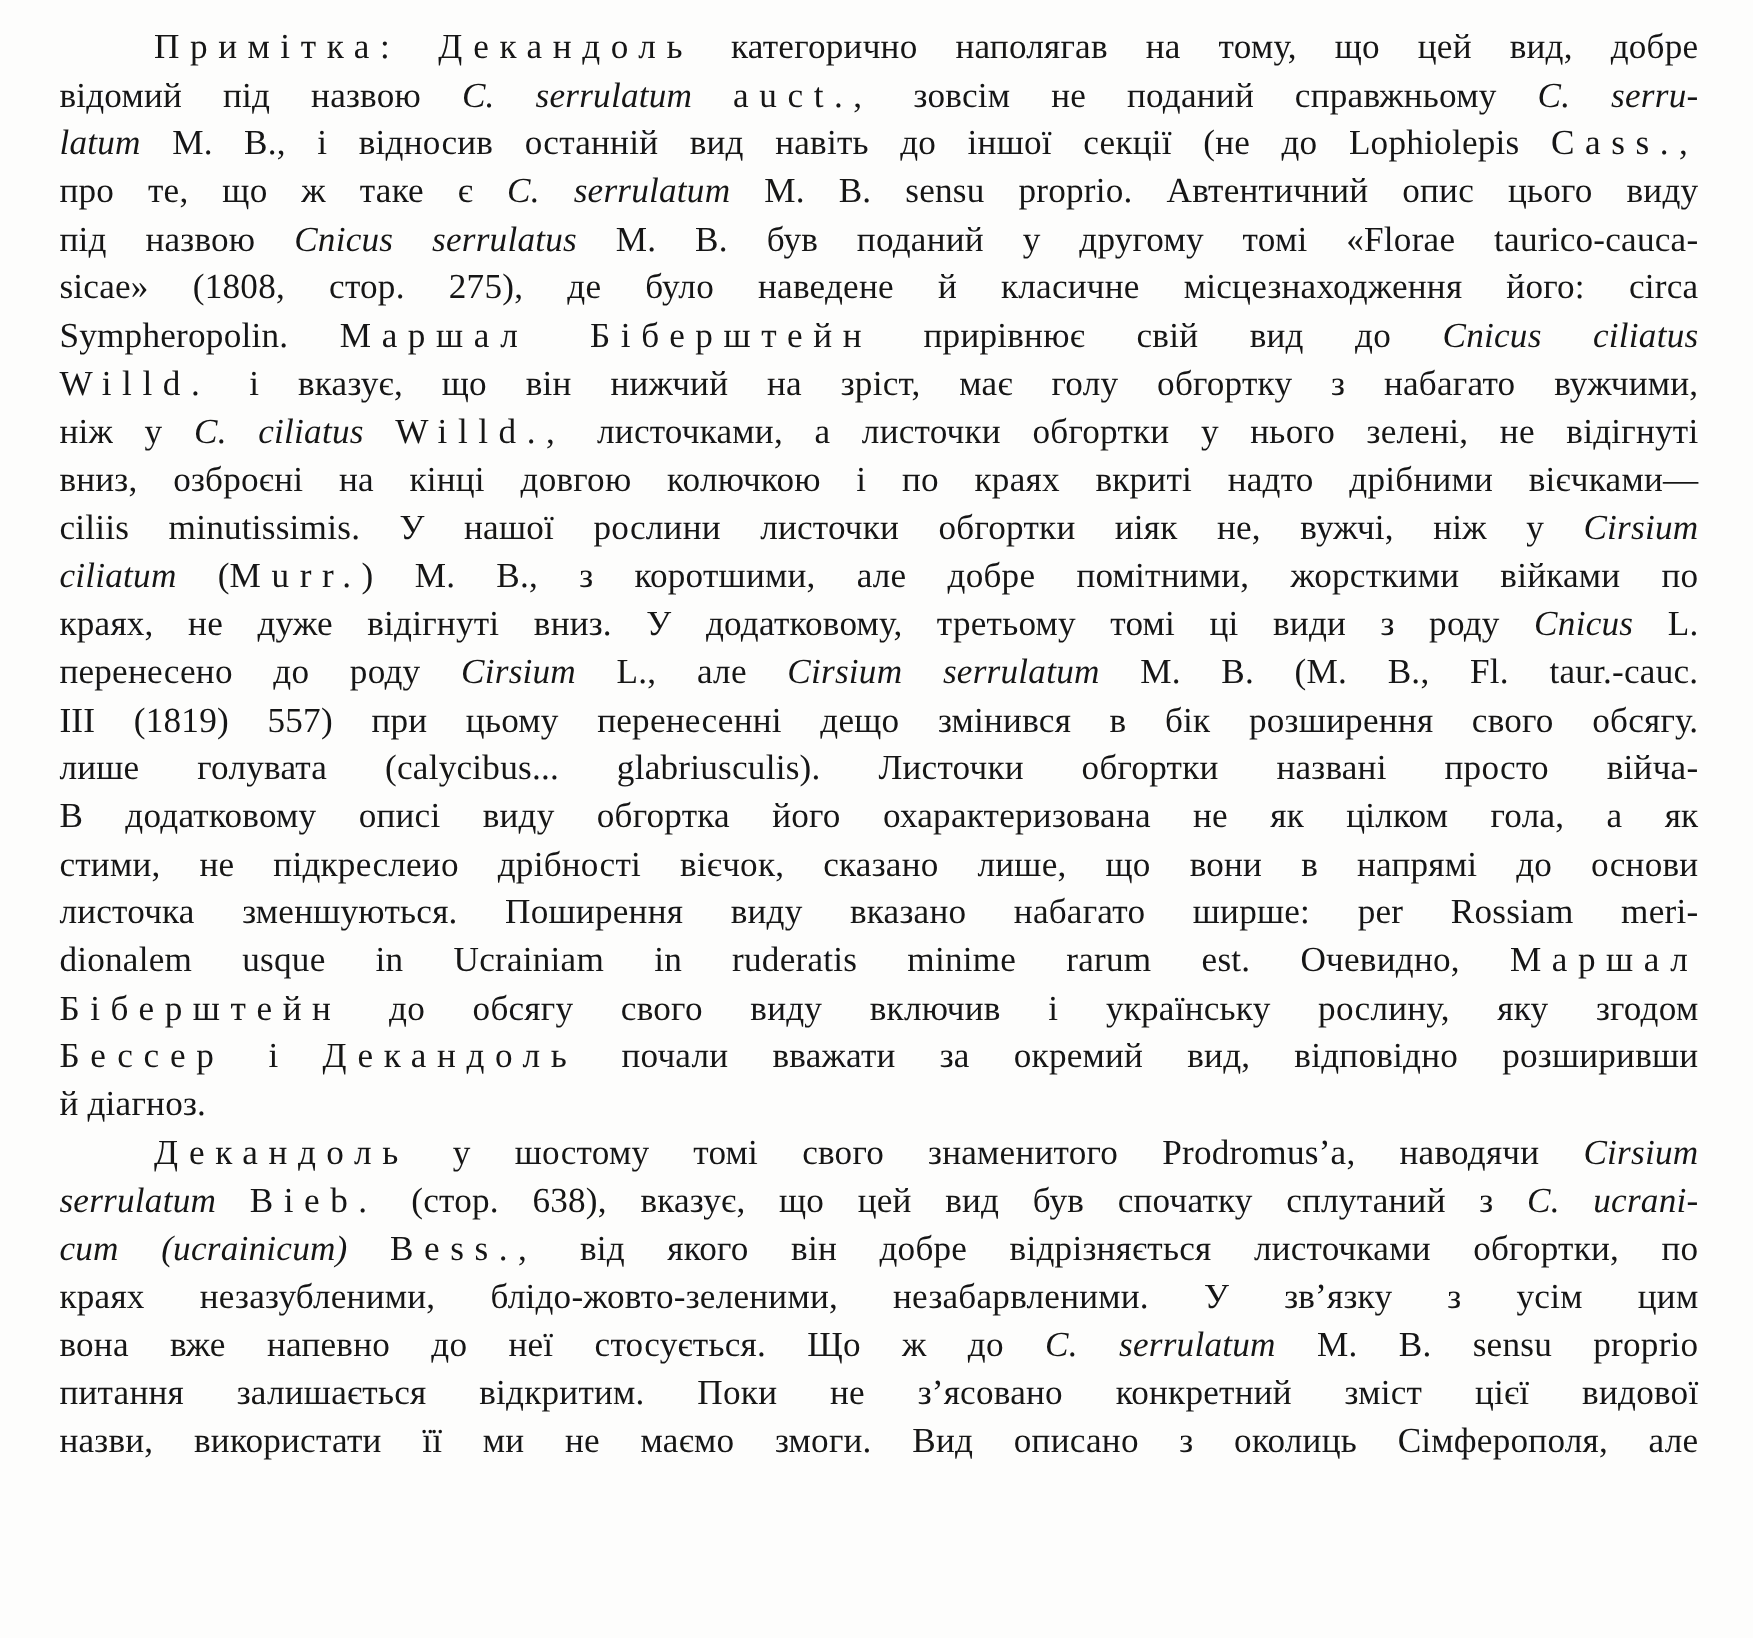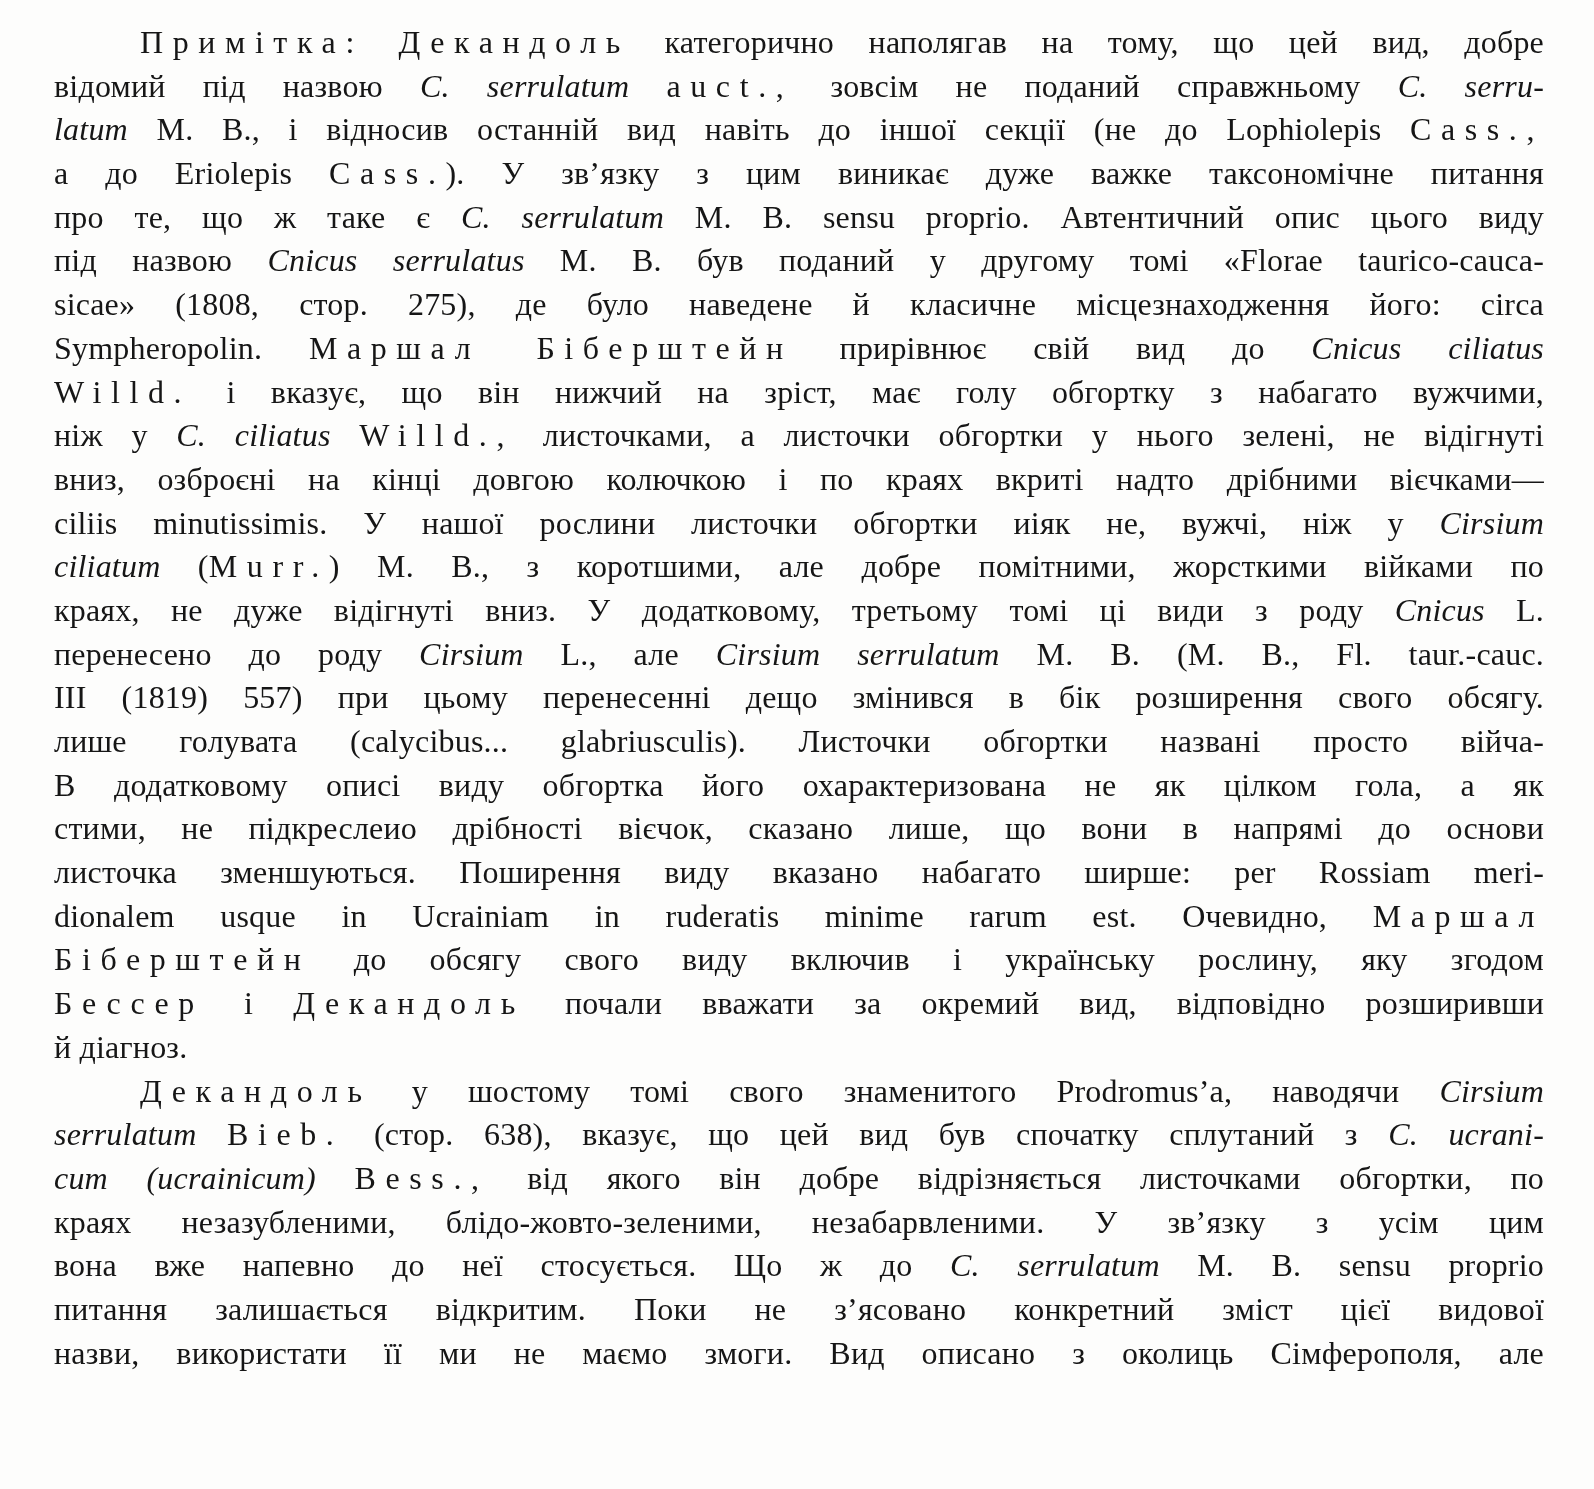--- a/index.html
+++ b/index.html
@@ -37,21 +37,20 @@
   .i  { font-style: italic; }
   .sp { letter-spacing: 0.30em; }
 </style>
 </head>
 <body>
 
 <div class="page" style="background: rgb(253, 253, 252); color: rgb(22, 22, 22);">
     <div class="line indent"><span class="sp">Примітка:</span><span> </span><span class="sp">Декандоль</span><span> категорично наполягав на тому, що цей вид, добре</span></div>
     <div class="line"><span>відомий під назвою </span><span class="i">C. serrulatum</span><span> </span><span class="sp">auct.,</span><span> зовсім не поданий справжньому </span><span class="i">C. serru-</span></div>
     <div class="line"><span class="i">latum</span><span> М. В., і відносив останній вид навіть до іншої секції (не до Lophiolepis </span><span class="sp">Cass.,</span></div>
-    <div class="line"><span>а до Eriolepis </span><span class="sp">Cass.</span><span>). У зв’язку з цим виникає дуже важке таксономічне питання</span></div>
     <div class="line"><span>про те, що ж таке є </span><span class="i">C. serrulatum</span><span> М. В. sensu proprio. Автентичний опис цього виду</span></div>
     <div class="line"><span>під назвою </span><span class="i">Cnicus serrulatus</span><span> М. В. був поданий у другому томі «Florae taurico-cauca-</span></div>
     <div class="line"><span>sicae» (1808, стор. 275), де було наведене й класичне місцезнаходження його: circa</span></div>
     <div class="line"><span>Sympheropolin. </span><span class="sp">Маршал Біберштейн</span><span> прирівнює свій вид до </span><span class="i">Cnicus ciliatus</span></div>
     <div class="line"><span class="sp">Willd.</span><span> і вказує, що він нижчий на зріст, має голу обгортку з набагато вужчими,</span></div>
     <div class="line"><span>ніж у </span><span class="i">C. ciliatus</span><span> </span><span class="sp">Willd.,</span><span> листочками, а листочки обгортки у нього зелені, не відігнуті</span></div>
     <div class="line"><span>вниз, озброєні на кінці довгою колючкою і по краях вкриті надто дрібними вієчками—</span></div>
     <div class="line"><span>ciliis minutissimis. У нашої рослини листочки обгортки иіяк не, вужчі, ніж у </span><span class="i">Cirsium</span></div>
     <div class="line"><span class="i">ciliatum</span><span> (</span><span class="sp">Murr.</span><span>) М. В., з коротшими, але добре помітними, жорсткими війками по</span></div>
     <div class="line"><span>краях, не дуже відігнуті вниз. У додатковому, третьому томі ці види з роду </span><span class="i">Cnicus</span><span> L.</span></div>

